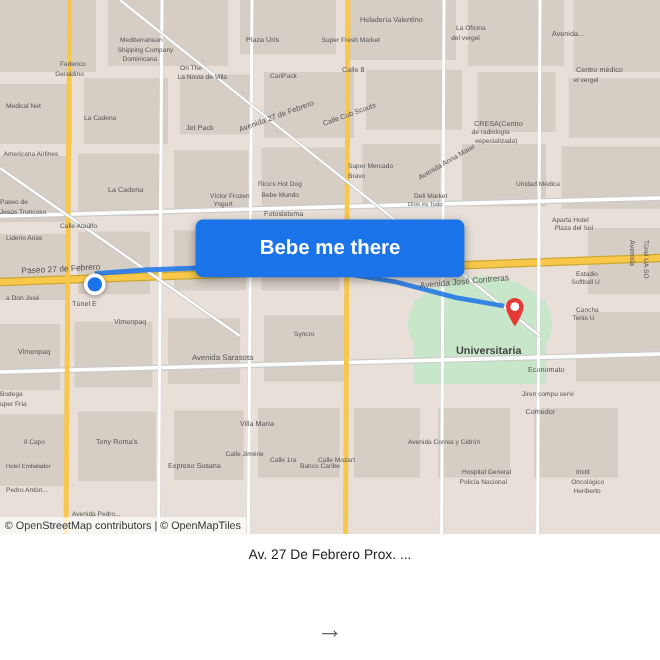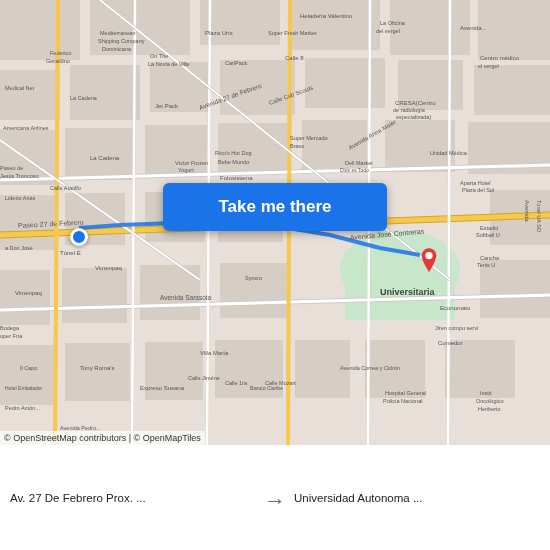--- a/index.html
+++ b/index.html
@@ -100,24 +100,24 @@
     .block { fill: #d6cdc4; }
 
     .route-line { stroke: #1a73e8; stroke-width: 4; fill: none; stroke-dasharray: none; opacity: 0.85; }
 
     .bottom-content {
       width: 100%;
       height: 105px;
       background: white;
       position: relative;
       display: flex;
-      flex-direction: row;
+      flex-direction: column;
       align-items: center;
       padding: 12px 10px 12px 10px;
-      gap: 0;
+      gap: 14px;
     }
 
     .from-section {
       flex: 1;
       display: flex;
       flex-direction: column;
       min-width: 0;
     }
 
     .from-name {
@@ -339,29 +339,26 @@
 
     </svg>
 
     <div class="origin-dot"></div>
 
     <svg class="dest-pin" viewBox="0 0 24 30" xmlns="http://www.w3.org/2000/svg">
       <path d="M12 0C7.6 0 4 3.6 4 8c0 6 8 18 8 18s8-12 8-18c0-4.4-3.6-8-8-8z" fill="#e53935"></path>
       <circle cx="12" cy="8" r="4" fill="white"></circle>
     </svg>
 
-    <button class="take-me-there-btn">Take me there</button>
+    <button class="take-me-there-btn">Bebe me there</button>
 
     <div class="osm-attribution">© OpenStreetMap contributors | © OpenMapTiles</div>
 
   </div>
 
   <div class="bottom-content">
     <div class="from-section">
       <span class="from-name">Av. 27 De Febrero Prox. ...</span>
     </div>
     <div class="arrow-section">→</div>
-    <div class="to-section">
-      <span class="to-name">Universidad Autonoma ...</span>
-    </div>
   </div>
 
 </div>
 
 </body></html>

